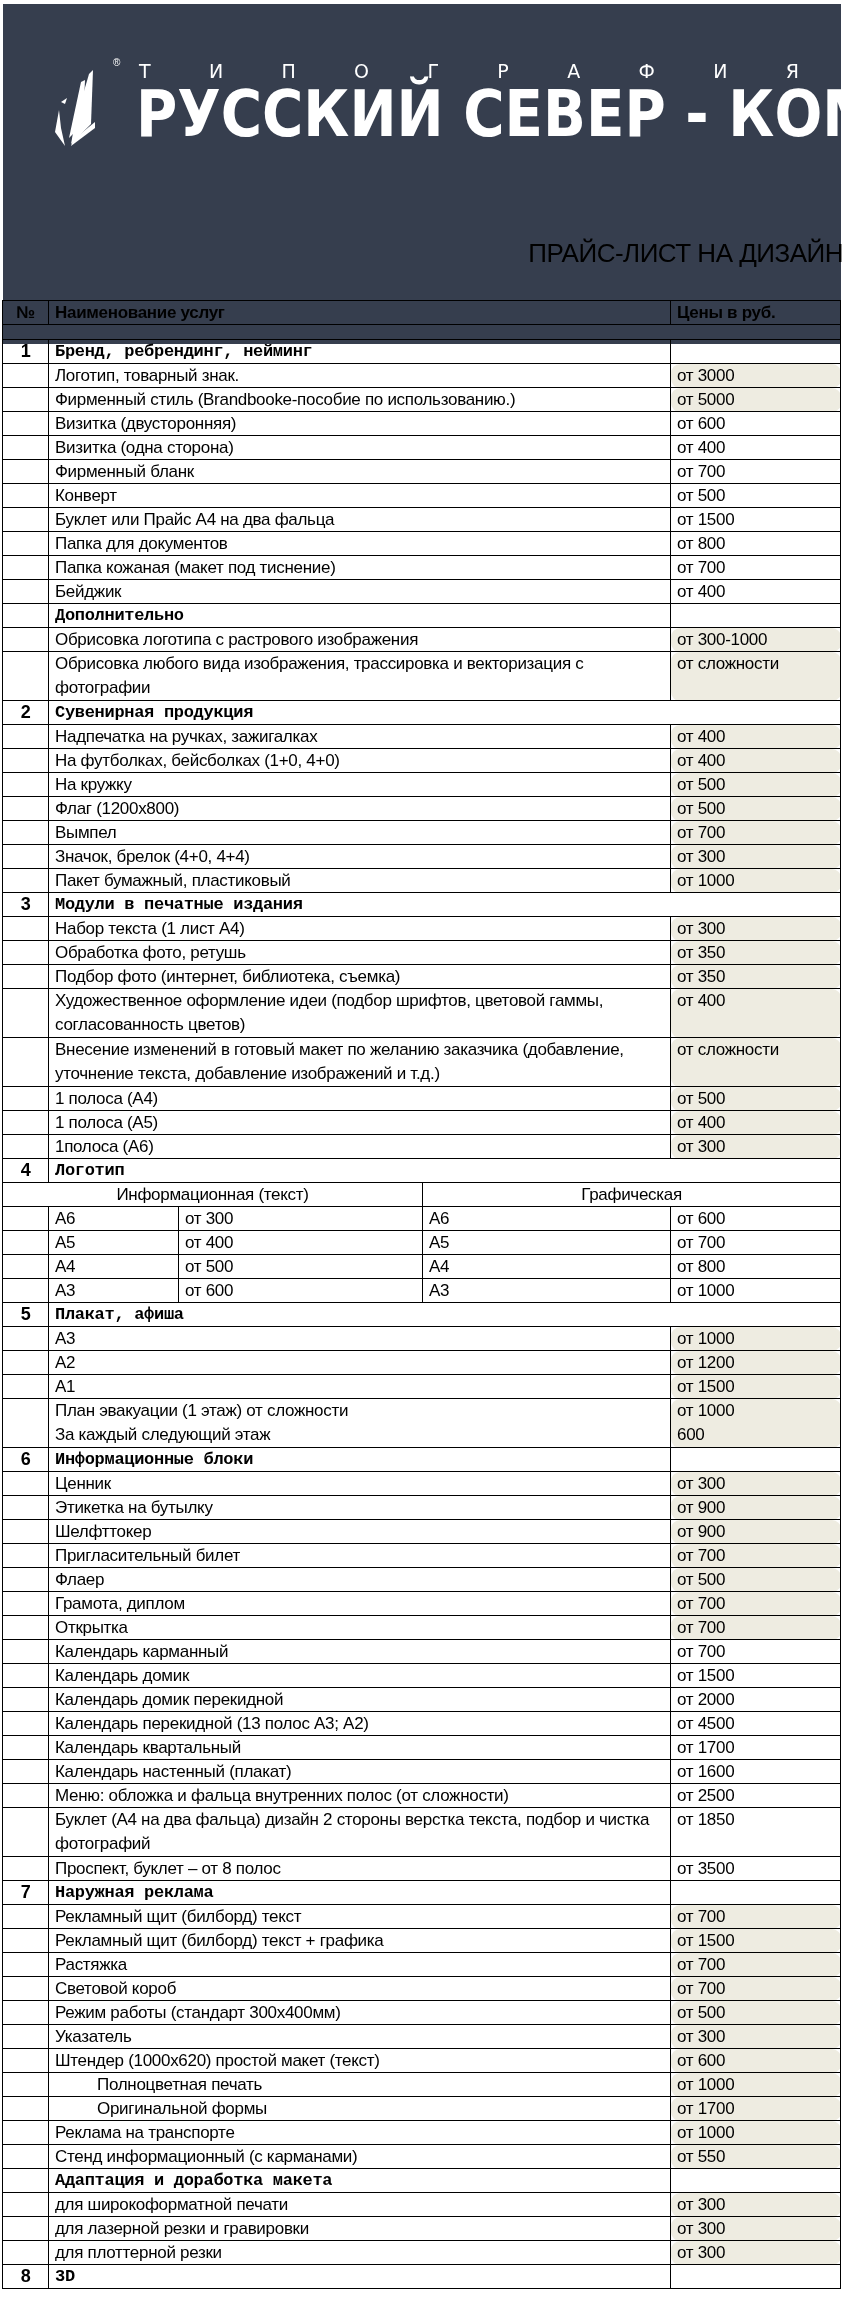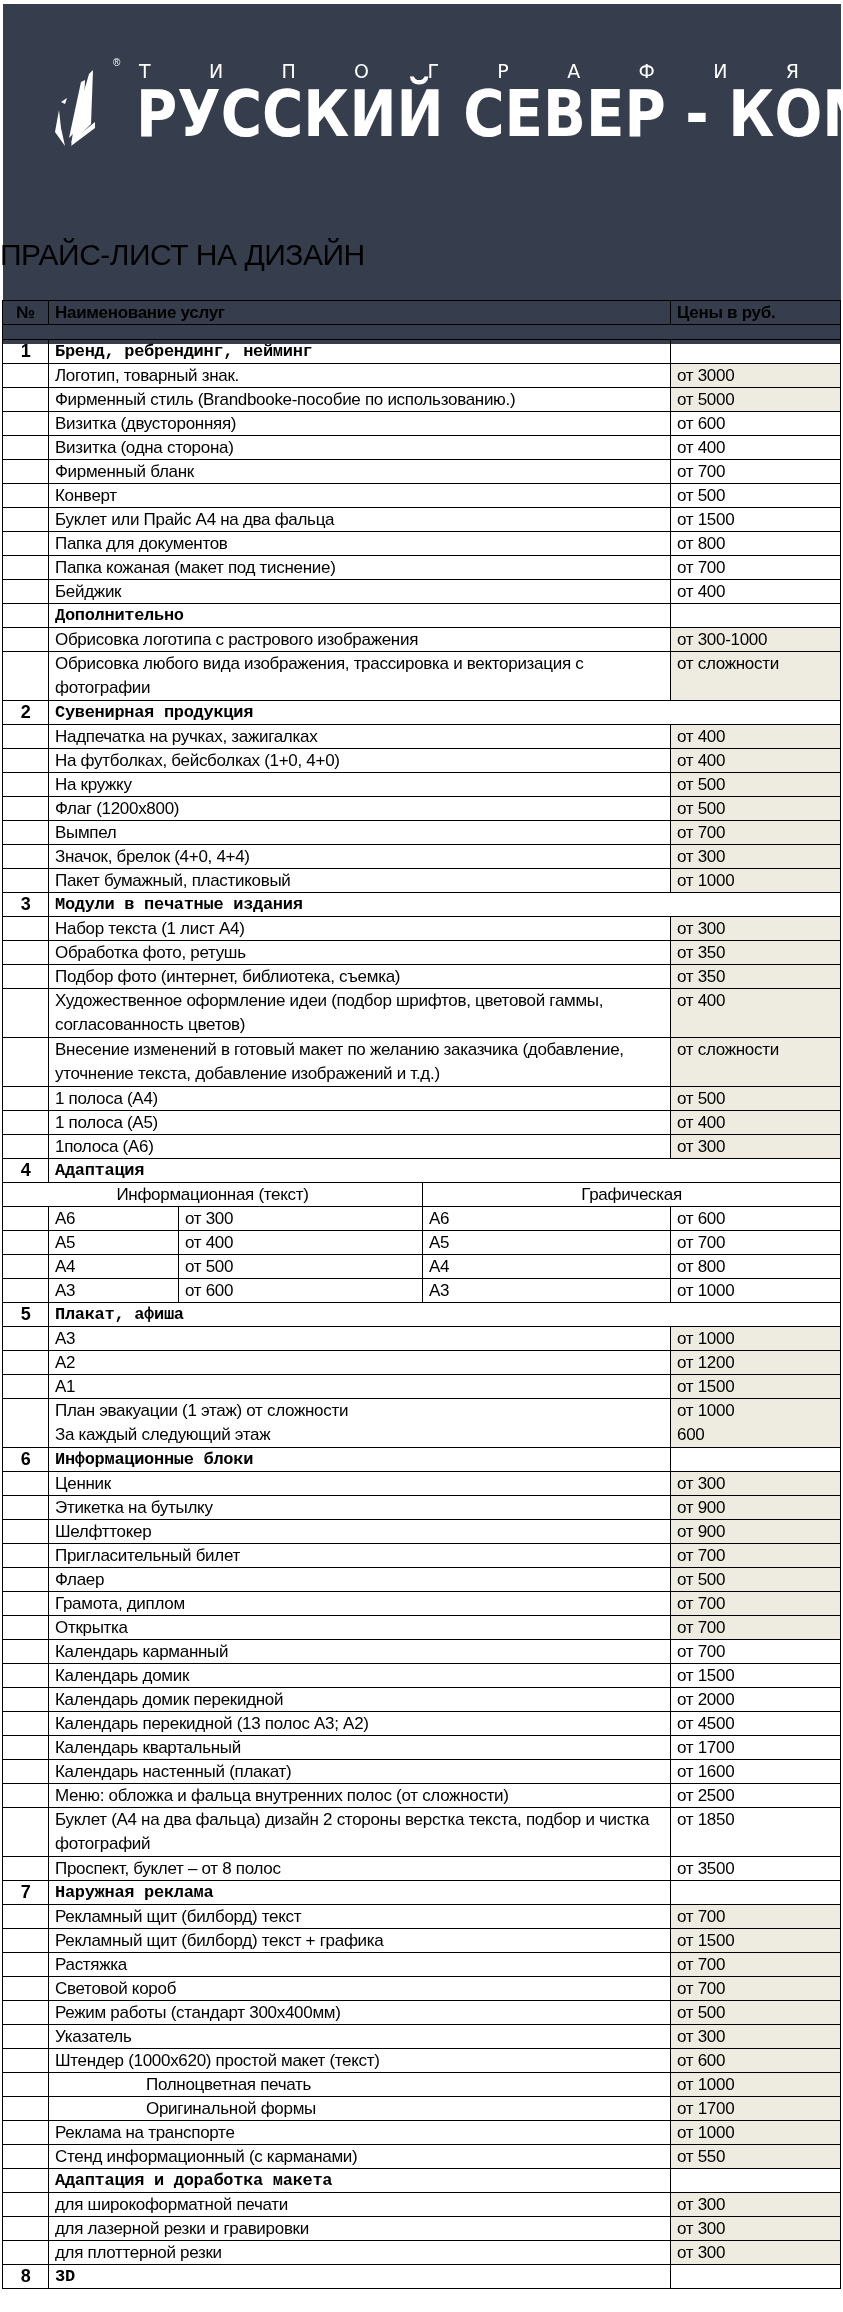--- a/index.html
+++ b/index.html
@@ -5,32 +5,32 @@
   html, body { margin: 0; padding: 0; background: #ffffff; }
   body { width: 843px; height: 2312px; position: relative; overflow: hidden;
          font-family: "Liberation Sans", "DejaVu Sans", sans-serif; color: #000; }
   .banner { position: absolute; left: 3px; top: 4px; width: 838px; height: 340px; background: #363e4e; }
   .logo-mark { position: absolute; left: 48px; top: 58px; width: 70px; height: 90px; }
   .tagline { position: absolute; left: 136px; top: 56px; width: 660px; display: flex; justify-content: space-between;
              color: #fff; font-size: 19px; font-family: "DejaVu Sans", sans-serif; }
   .brand { position: absolute; left: 133px; top: 78px; color: #fff; font-family: "DejaVu Sans", sans-serif;
            font-weight: bold; font-size: 64px; letter-spacing: 0px; line-height: 1; transform: scaleX(0.88); transform-origin: left top; white-space: nowrap; }
   .reg { position: absolute; left: 110px; top: 53px; color: #fff; font-size: 10px; }
-  .doc-title { position: absolute; left: 0; width: 843px; top: 238px; text-align: left; font-size: 30px;
+  .doc-title { position: absolute; left: 0; width: 843px; top: 238px; text-align: right; font-size: 26px;
                font-family: "Liberation Sans Narrow","Liberation Sans", sans-serif; letter-spacing: -0.5px; }
   table.price { position: absolute; left: 2px; top: 300px; width: 838px; border-collapse: collapse; table-layout: fixed;
                 font-family: "Liberation Sans", sans-serif; font-size: 17px; }
   table.price td { border: 1px solid #000; padding: 0 6px; height: 23px; line-height: 23px; vertical-align: top;
                    white-space: nowrap; overflow: hidden; letter-spacing: -0.3px; }
   table.price td.wrap { white-space: normal; line-height: 24px; margin-left: 16px; }
   table.price td.num { text-align: center; font-weight: bold; font-size: 18px; padding: 0; }
   table.price td.b { font-weight: bold; font-family: Liberation Mono, monospace; }
-  table.price td.shade { background: #eeece1; }
+  table.price td.shade { background: #eeece1; border-radius: 9px; }
   table.price td.center { text-align: center; }
-  table.price td.indent { padding-left: 97px; }
+  table.price td.indent { padding-left: 48px; }
   table.price tr.head td { font-weight: bold; }
   table.price tr.spacer td { height: 14px; }
 </style>
 </head>
 <body>
 
 <div class="banner">
   <svg class="logo-mark" viewBox="0 0 70 90">
     <path d="M38 12 L42 8 L40 62 L20 82 L24 60 Z" fill="#fff"></path>
     <path d="M30 20 L34 18 L32 62 L18 76 Z" fill="#fff"></path>
@@ -221,21 +221,21 @@
         <td colspan="3">1 полоса (А5)</td>
         <td class="shade ">от 400</td>
       </tr>
       <tr>
         <td></td>
         <td colspan="3">1полоса (А6)</td>
         <td class="shade ">от 300</td>
       </tr>
       <tr>
         <td class="num">4</td>
-        <td class="b" colspan="4">Адаптация</td>
+        <td class="b" colspan="4">Логотип</td>
       </tr>
       <tr>
         <td class="center" colspan="3">Информационная (текст)</td>
         <td class="center" colspan="2">Графическая</td>
       </tr>
       <tr>
         <td></td>
         <td>А6</td>
         <td>от 300</td>
         <td>А6</td>

